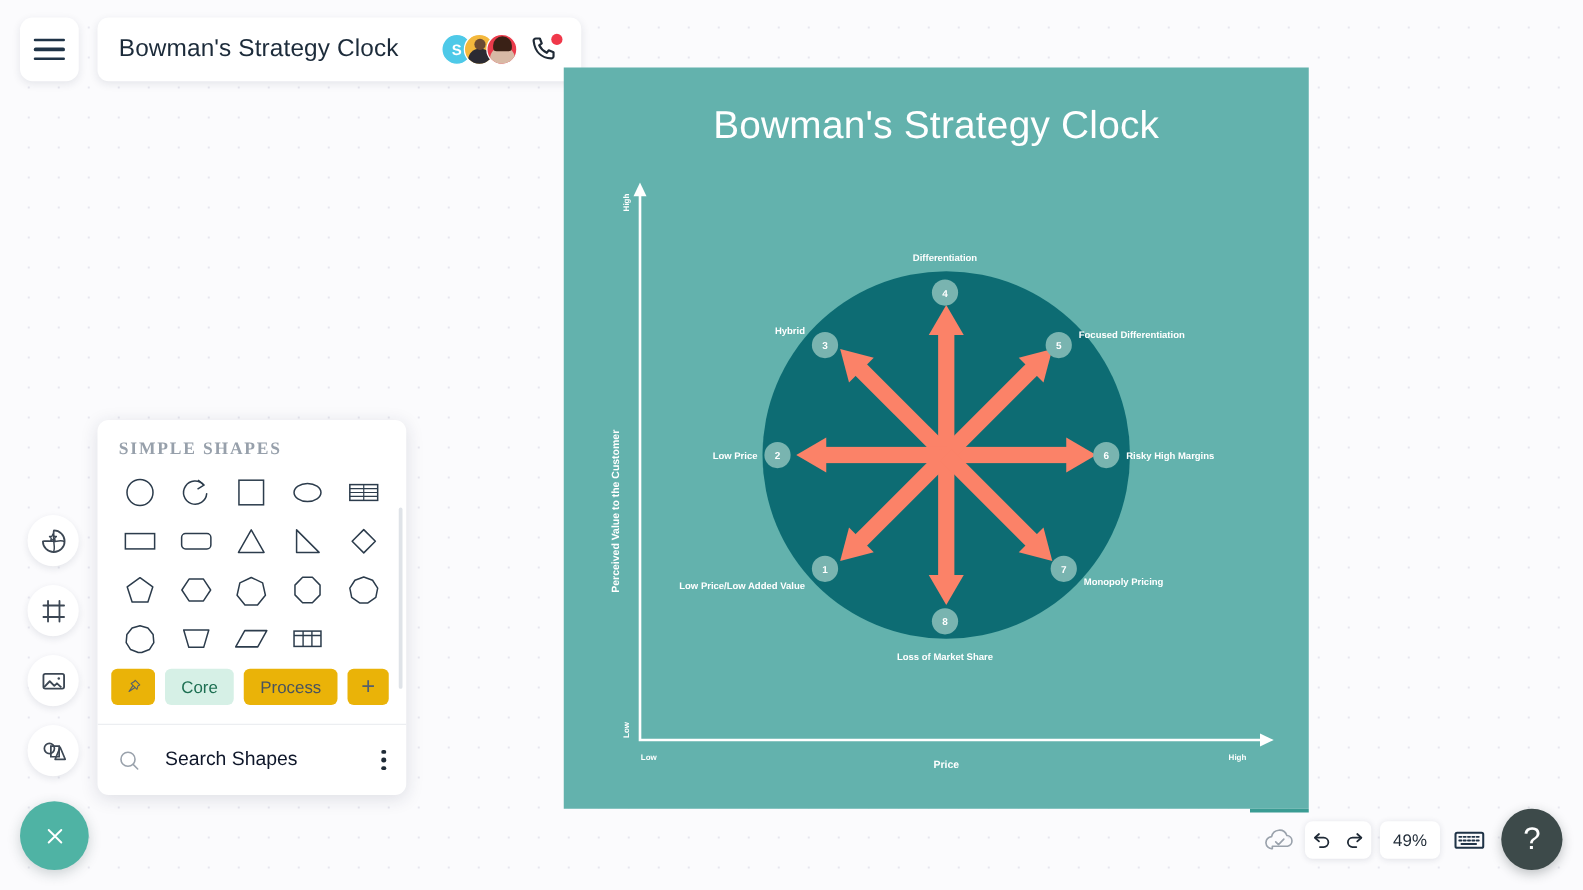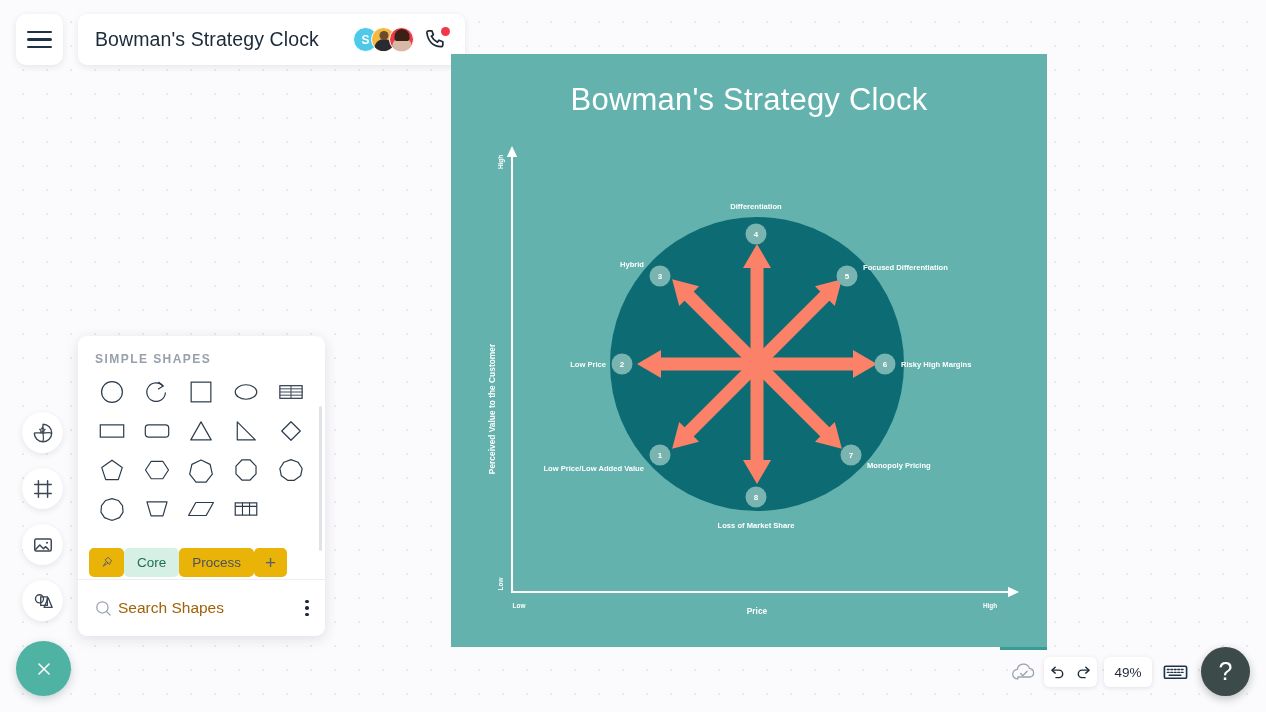--- a/index.html
+++ b/index.html
@@ -110,57 +110,57 @@
 
   
   .shapes-panel {
     position: absolute; left: 78px; top: 336px;
     width: 247px; height: 300px;
     background: #fff; border-radius: 9px;
     box-shadow: 0 3px 14px rgba(30,40,70,.13);
     overflow: hidden;
   }
   .panel-heading {
-    font-size: 12px; letter-spacing: 1.45px;
-    color: #97a0ab; padding: 16px 0 0 17px; font-weight: 600;
+    font-size: 14px; letter-spacing: 1.45px;
+    color: #97a0ab; padding: 16px 0 0 17px; font-weight: 600; font-family: Liberation Serif, serif;
   }
   .shape-grid {
     display: grid; grid-template-columns: repeat(5, 1fr);
     padding: 9px 12px 0 12px; row-gap: 6px;
   }
   .shape-cell {
     height: 33px; display: flex; align-items: center; justify-content: center;
     cursor: pointer;
   }
   .panel-scroll {
     position: absolute; right: 3px; top: 70px;
     width: 3px; height: 145px; background: #dfe3e8; border-radius: 3px;
   }
   .tab-row {
     position: absolute; left: 0; top: 199px; width: 100%;
-    display: flex; align-items: flex-start; padding: 0 11px; margin-top: 13px;
+    display: flex; align-items: flex-start; gap: 8px; padding: 0 11px;
   }
   .tab {
     height: 29px; border-radius: 5px; background: #eab308;
     display: flex; align-items: center; justify-content: center;
     font-size: 13.5px; color: #48535f; padding: 0 13px; cursor: pointer;
   }
   .tab.pin { padding: 0 10px; }
   .tab.active { background: #d6f0e6; color: #1d6f52; }
   .tab.plus { padding: 0 11px; font-size: 19px; color: #55606c; }
   .panel-divider {
     position: absolute; left: 0; top: 243px; width: 100%; height: 1px;
     background: #eceef1;
   }
   .search-row {
     position: absolute; left: 0; top: 244px; width: 100%; height: 56px;
     display: flex; align-items: center; padding: 0 16px;
   }
   .search-text {
-    font-size: 15.5px; color: #a16207; margin-left: 5px;
+    font-size: 15.5px; color: #0f172a; margin-left: 19px;
   }
   .kebab { margin-left: auto; display: flex; flex-direction: column; gap: 3px; cursor: pointer; }
   .kebab i { width: 3.6px; height: 3.6px; border-radius: 50%; background: #1f2a36; display: block; }
 
   
   .artboard {
     position: absolute; left: 451px; top: 54px;
     width: 596px; height: 593px;
     background: #63b2ad;
   }

